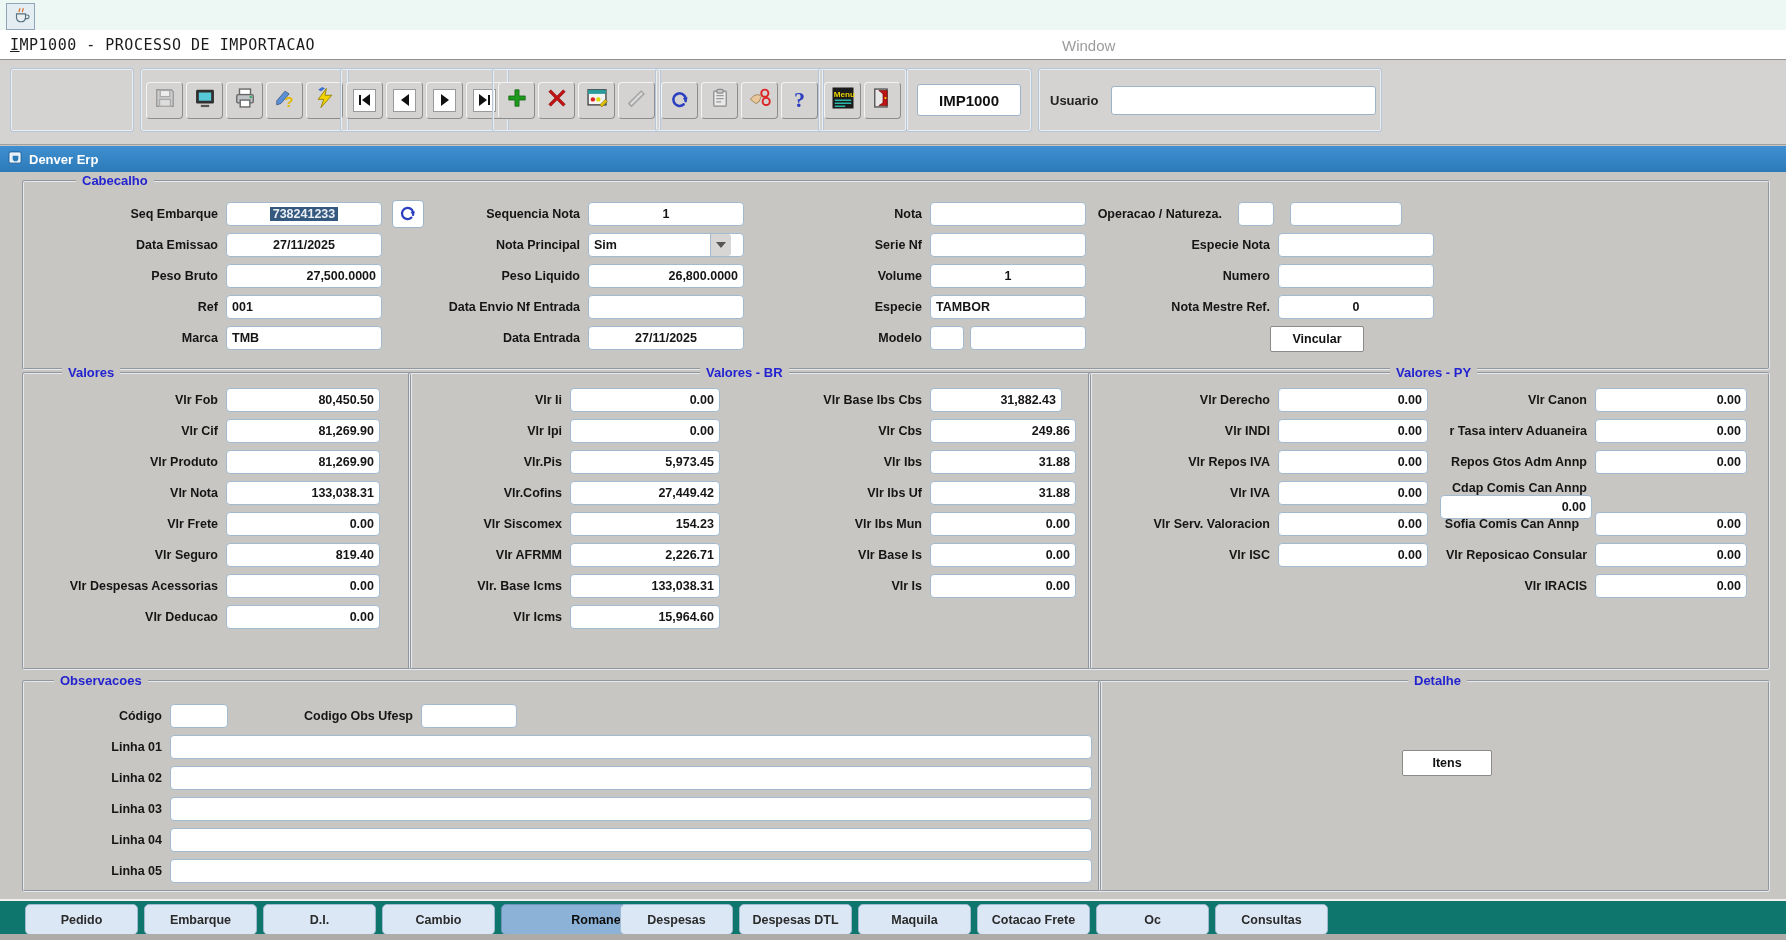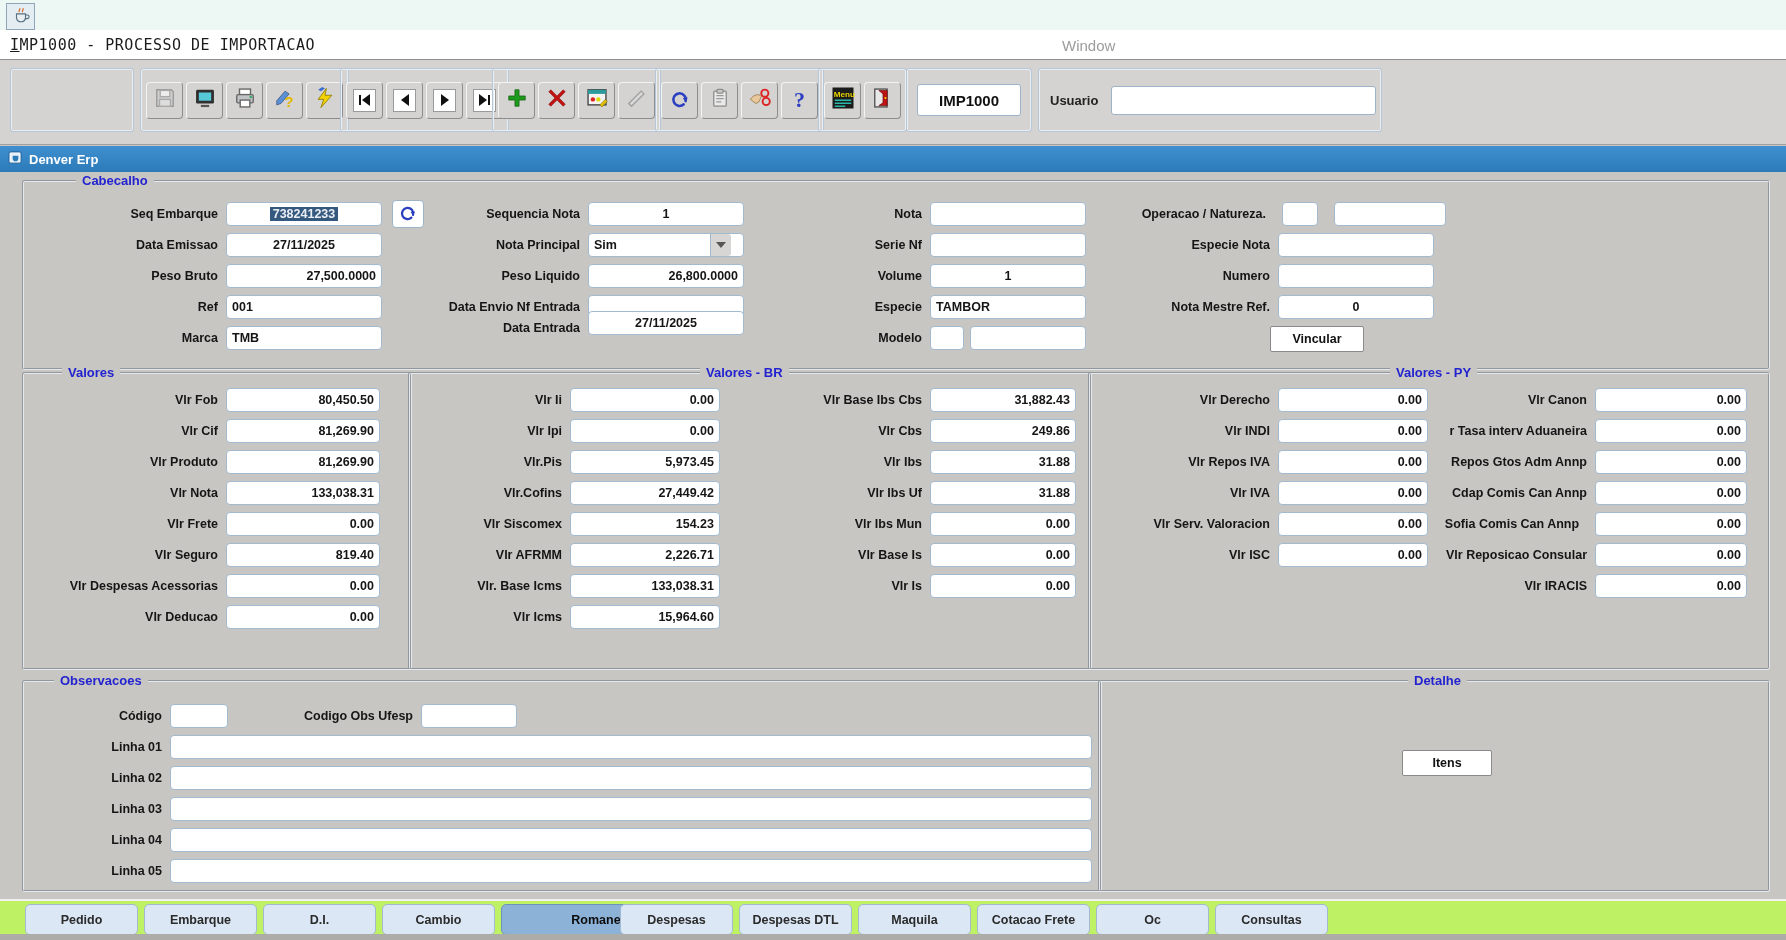--- a/index.html
+++ b/index.html
@@ -37,21 +37,21 @@
   .fld{height:24px;background:#fff;border:1px solid #a2bacf;border-radius:4px;display:flex;align-items:center;padding:0 5px;font:700 12.5px "Liberation Sans",sans-serif;color:#151515;box-sizing:border-box;flex:none;white-space:nowrap;overflow:hidden;}
   .num{justify-content:flex-end;}
   .ctr{justify-content:center;}
   .sel{background:#35587e;color:#e9eef5;padding:0 3px;}
   .combo{justify-content:space-between;padding-right:12px;}
   .combo-arrow{width:20px;height:100%;background:#d8d6d4;border-left:1px solid #a2bacf;border-radius:0 3px 3px 0;display:flex;align-items:center;justify-content:center;}
   .caret{width:0;height:0;border:5px solid transparent;border-top:6px solid #555;margin-top:5px;}
   .mini-btn{width:30px;height:26px;margin-left:10px;background:#fff;border:1px solid #9db4c8;border-radius:4px;display:flex;align-items:center;justify-content:center;flex:none;}
   .push{position:absolute;background:#fff;border:1px solid #8a8a8a;border-radius:2px;display:flex;align-items:center;justify-content:center;font:700 12.5px "Liberation Sans",sans-serif;color:#111;}
   
-  .tabs{position:absolute;left:0;top:899px;width:100%;height:35px;background:#bef264;border-top:2px solid #f2f1ef;box-sizing:border-box;}
+  .tabs{position:absolute;left:0;top:899px;width:100%;height:35px;background:#0f766e;border-top:2px solid #f2f1ef;box-sizing:border-box;}
   .tab{position:absolute;top:3px;width:111px;height:29px;background:#dbe7f4;border:1px solid #a3b9cf;border-radius:5px;display:flex;align-items:center;justify-content:center;font:600 12.5px "Liberation Sans",sans-serif;color:#2b2b2b;}
   .tab.active{background:#8db2d8;border-color:#6f93b8;color:#0d0d0d;padding-left:44px;}
   .bottom-strip{position:absolute;left:0;bottom:0;width:100%;height:6px;background:#adaca9;}
 </style>
 </head>
 <body>
 
 <div class="canvas">
 
   <div class="frame-strip">
@@ -270,21 +270,21 @@
         </div>
       </div>
     <div class="row" style="left:396px;top:82px;">
         <span class="lbl" style="width:160px;">Peso Liquido</span>
         <div class="fld num" style="width:156px;">26,800.0000</div>
       </div>
     <div class="row" style="left:396px;top:113px;">
         <span class="lbl" style="width:160px;">Data Envio Nf Entrada</span>
         <div class="fld" style="width:156px;"></div>
       </div>
-    <div class="row" style="left:396px;top:129px;align-items:flex-end;">
+    <div class="row" style="left:396px;top:144px;">
         <span class="lbl" style="width:160px;">Data Entrada</span>
         <div class="fld ctr" style="width:156px;">27/11/2025</div>
       </div>
 
     <div class="row" style="left:740px;top:20px;">
         <span class="lbl" style="width:158px;">Nota</span>
         <div class="fld" style="width:156px;"></div>
       </div>
     <div class="row" style="left:740px;top:51px;">
         <span class="lbl" style="width:158px;">Serie Nf</span>
@@ -297,21 +297,21 @@
     <div class="row" style="left:740px;top:113px;">
         <span class="lbl" style="width:158px;">Especie</span>
         <div class="fld" style="width:156px;">TAMBOR</div>
       </div>
     <div class="row" style="left:740px;top:144px;">
         <span class="lbl" style="width:158px;">Modelo</span>
         <div class="fld" style="width:34px;margin-right:6px;"></div>
         <div class="fld" style="width:116px;"></div>
       </div>
 
-    <div class="row" style="left:1056px;top:20px;gap:8px;">
+    <div class="row" style="left:1012px;top:20px;gap:8px;">
         <span class="lbl" style="width:186px;">Operacao / Natureza.</span>
         <div class="fld" style="width:36px;margin-right:8px;"></div>
         <div class="fld" style="width:112px;"></div>
       </div>
     <div class="row" style="left:1060px;top:51px;">
         <span class="lbl" style="width:186px;">Especie Nota</span>
         <div class="fld" style="width:156px;"></div>
       </div>
     <div class="row" style="left:1060px;top:82px;">
         <span class="lbl" style="width:186px;">Numero</span>
@@ -390,21 +390,21 @@
         <span class="lbl" style="width:150px;">Vlr. Base Icms</span>
         <div class="fld num" style="width:150px;">133,038.31</div>
       </div>
     <div class="row" style="left:2px;top:231px;">
         <span class="lbl" style="width:150px;">Vlr Icms</span>
         <div class="fld num" style="width:150px;">15,964.60</div>
       </div>
 
     <div class="row" style="left:352px;top:14px;">
         <span class="lbl" style="width:160px;">Vlr Base Ibs Cbs</span>
-        <div class="fld num" style="width:146px;">31,882.43</div>
+        <div class="fld num" style="width:132px;">31,882.43</div>
       </div>
     <div class="row" style="left:352px;top:45px;">
         <span class="lbl" style="width:160px;">Vlr Cbs</span>
         <div class="fld num" style="width:146px;">249.86</div>
       </div>
     <div class="row" style="left:352px;top:76px;">
         <span class="lbl" style="width:160px;">Vlr Ibs</span>
         <div class="fld num" style="width:146px;">31.88</div>
       </div>
     <div class="row" style="left:352px;top:107px;">
@@ -457,21 +457,21 @@
         <div class="fld num" style="width:152px;">0.00</div>
       </div>
     <div class="row" style="left:347px;top:45px;">
         <span class="lbl" style="width:150px;">r Tasa interv Aduaneira</span>
         <div class="fld num" style="width:152px;">0.00</div>
       </div>
     <div class="row" style="left:347px;top:76px;">
         <span class="lbl" style="width:150px;">Repos Gtos Adm Annp</span>
         <div class="fld num" style="width:152px;">0.00</div>
       </div>
-    <div class="row" style="left:347px;top:107px;">
+    <div class="row" style="left:347px;top:107px;flex-direction:column;">
         <span class="lbl" style="width:150px;">Cdap Comis Can Annp</span>
         <div class="fld num" style="width:152px;">0.00</div>
       </div>
     <div class="row" style="left:347px;top:138px;">
         <span class="lbl" style="width:150px;text-align:center;">Sofia Comis Can Annp</span>
         <div class="fld num" style="width:152px;">0.00</div>
       </div>
     <div class="row" style="left:347px;top:169px;">
         <span class="lbl" style="width:150px;">Vlr Reposicao Consular</span>
         <div class="fld num" style="width:152px;">0.00</div>

